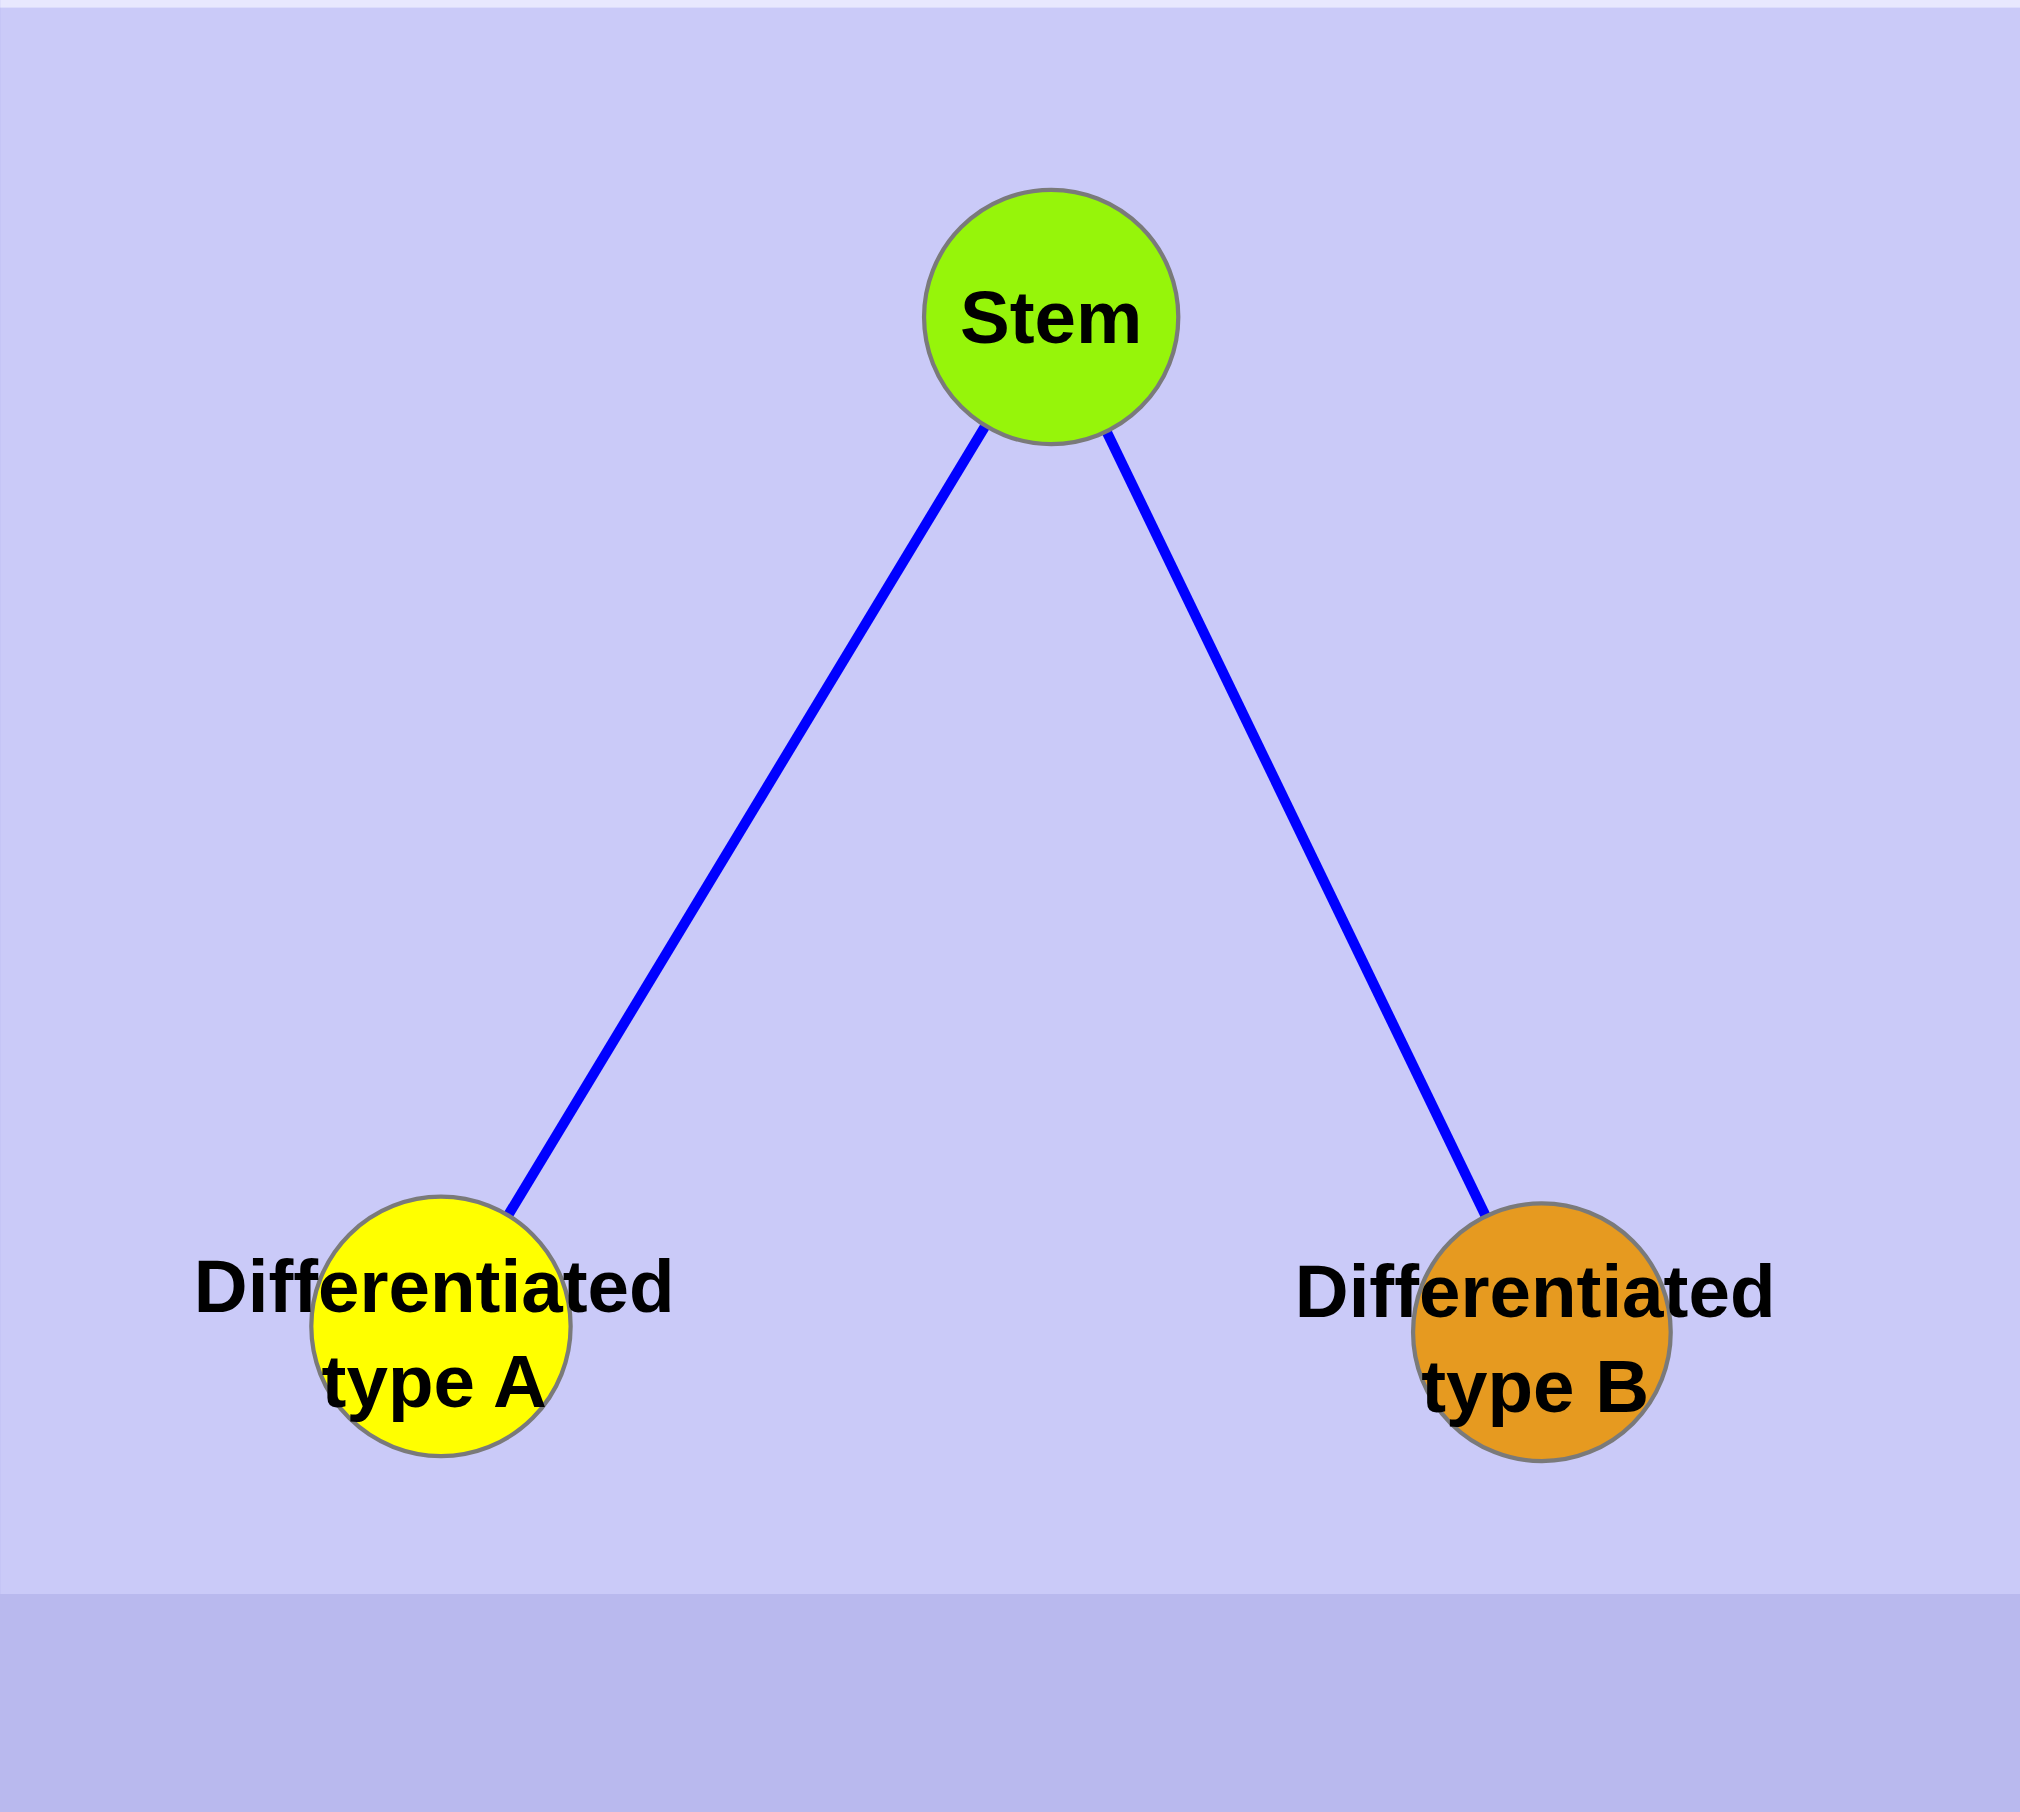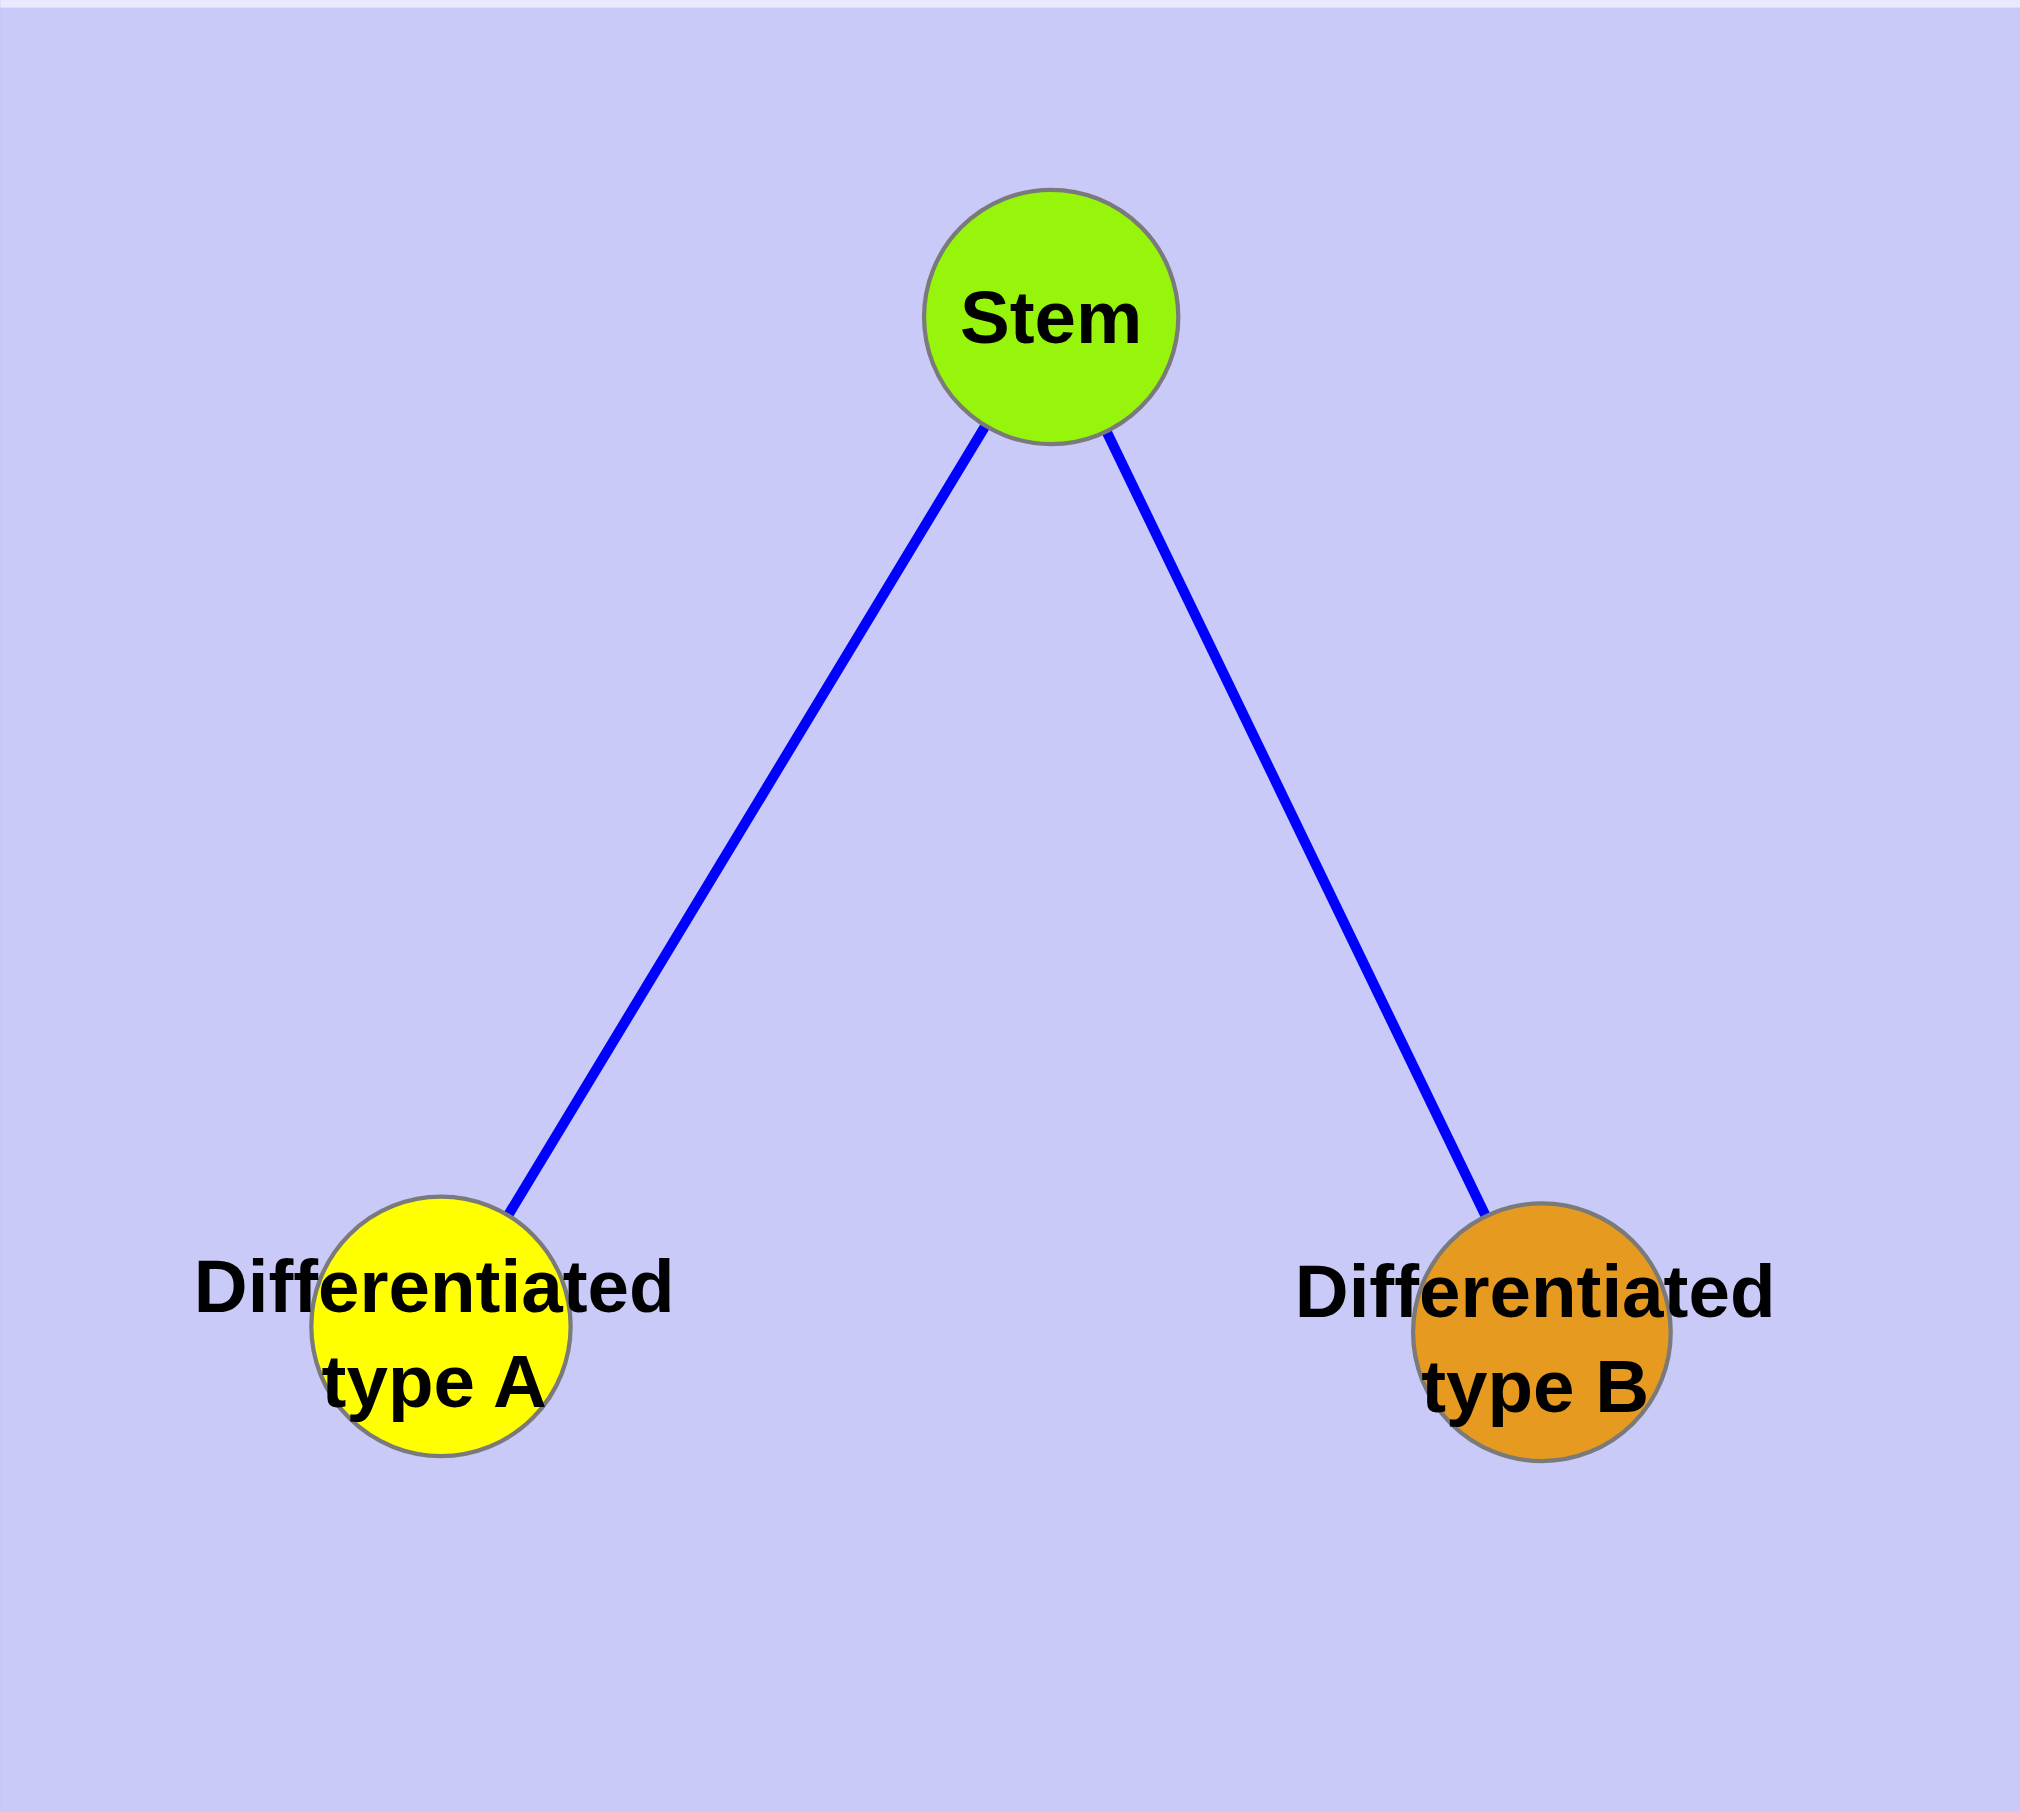--- a/index.html
+++ b/index.html
@@ -2,21 +2,21 @@
 <html style="font-size:13.6px"><head>
 <meta charset="utf-8">
 <style>
   html, body {
     margin: 0;
     padding: 0;
     background: #b9b9ee;
   }
   .stage {
     width: 2021px;
-    height: 1812px;
+    height: 1594px;
     position: relative;
     overflow: hidden;
   }
   svg { display: block; }
   .node-label {
     font-family: "Liberation Sans", "DejaVu Sans", sans-serif;
     font-weight: bold;
     font-size: 88px;
     fill: #000000;
     text-anchor: middle;

